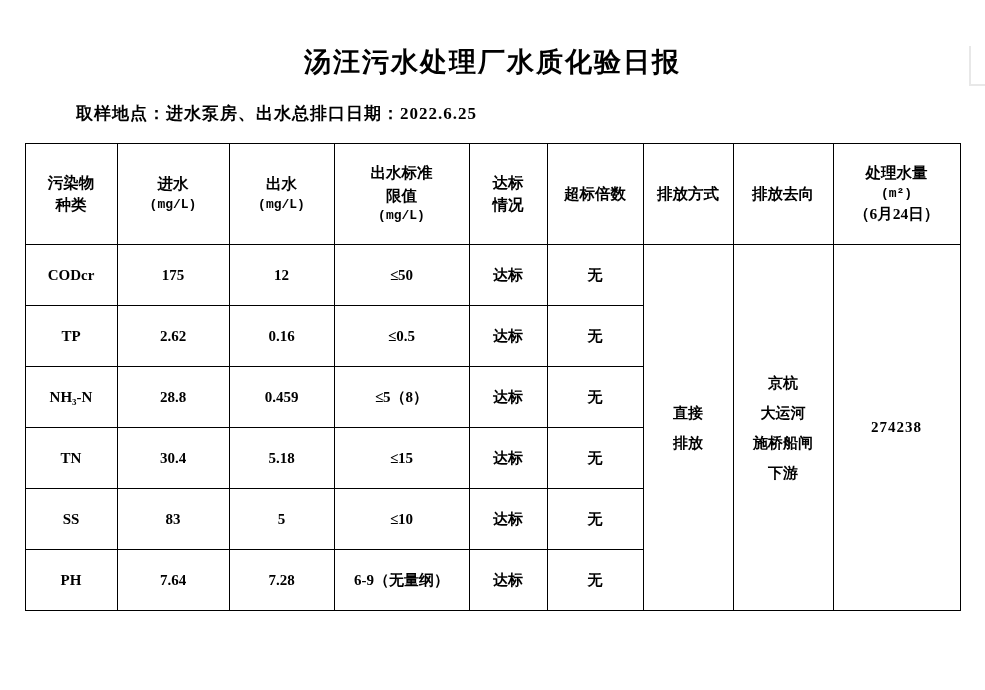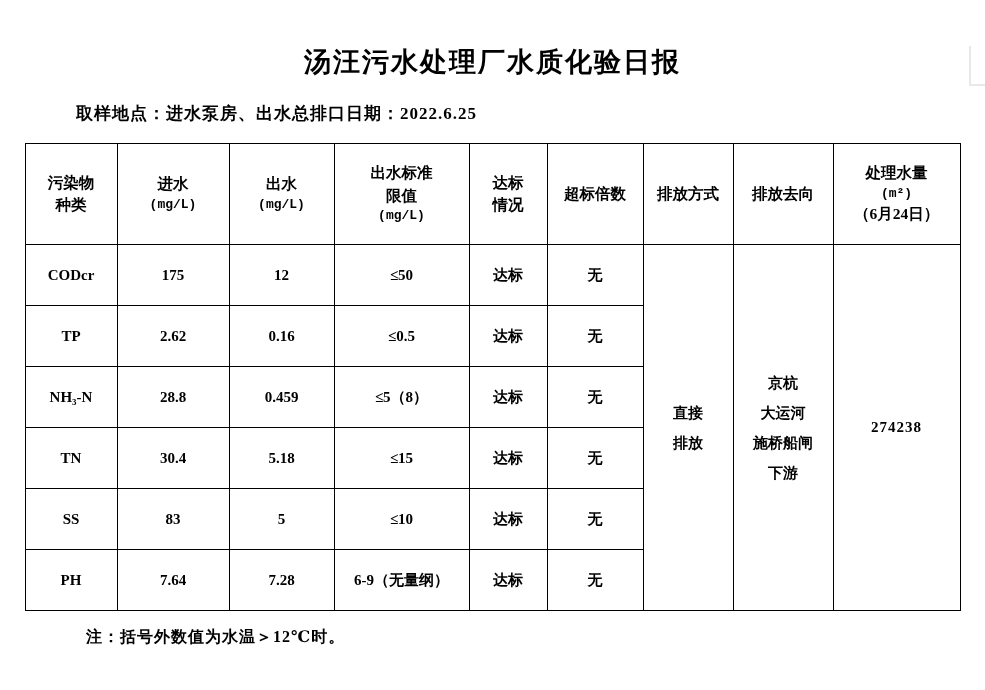--- a/index.html
+++ b/index.html
@@ -241,15 +241,14 @@
         <td class="mono">PH</td>
         <td class="mono">7.64</td>
         <td class="mono">7.28</td>
         <td class="mono-sm">6-9（无量纲）</td>
         <td>达标</td>
         <td>无</td>
       </tr>
     </tbody>
   </table>
 
-  <div class="note">注：括号外数值为水温＞12℃时。</div>
 
 </div>
 
 </body></html>

